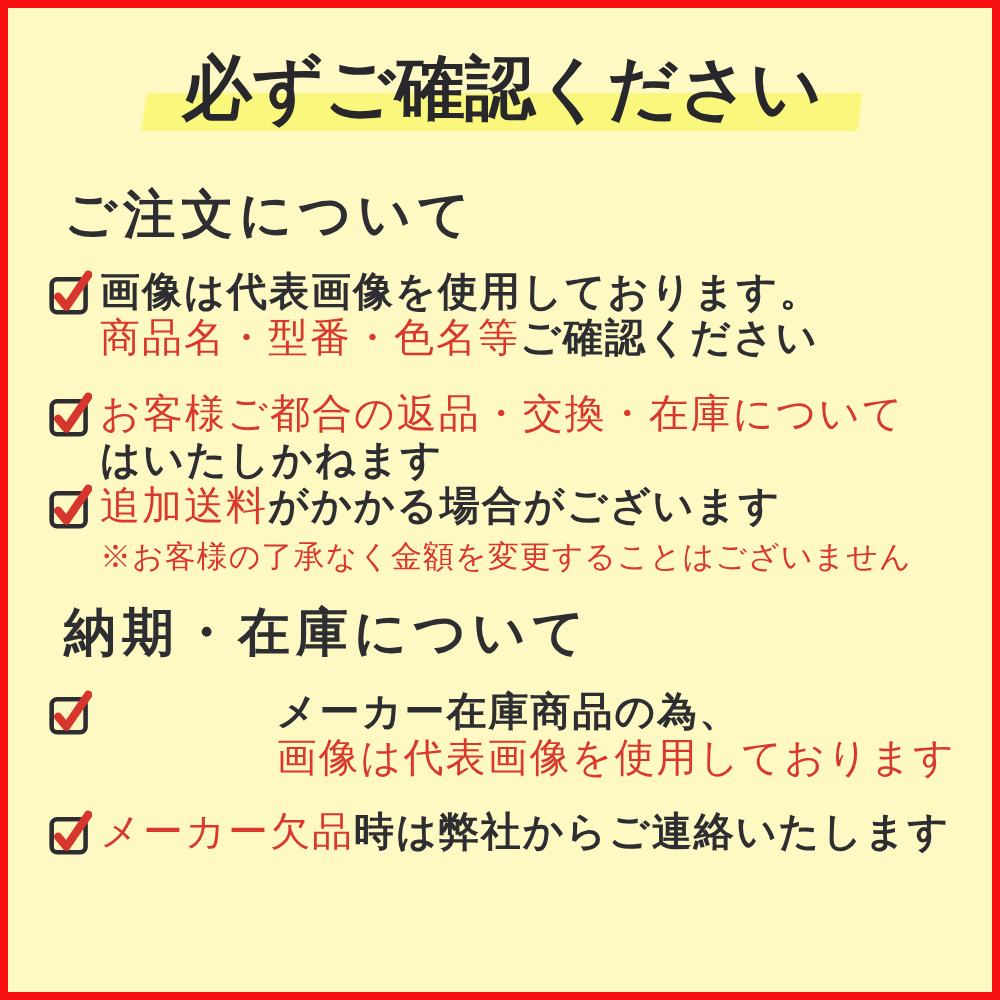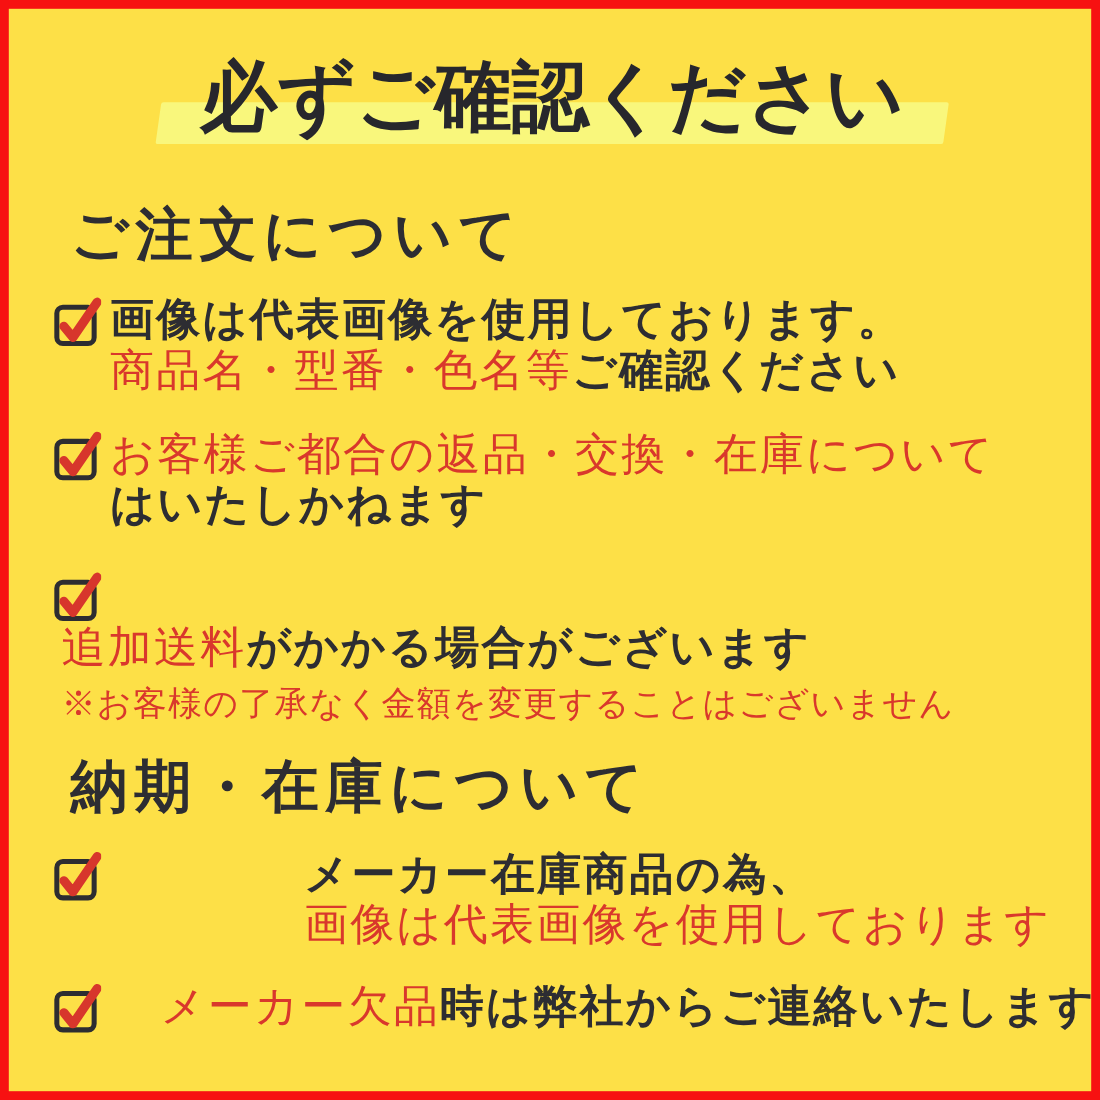--- a/index.html
+++ b/index.html
@@ -1,20 +1,20 @@
 <!DOCTYPE html>
 <html lang="ja"><head>
 <meta charset="utf-8">
 <style>
   html,body{margin:0;padding:0;}
   .page{
     position:relative;
     width:1000px;height:1000px;
     box-sizing:border-box;
-    background:#fde047;
+    background:#fef9c3;
     border:8px solid #f71111;
     font-family:"DejaVu Serif","Liberation Serif",serif;
     color:#2d2d32;
     overflow:hidden;
   }
   .content{padding:0 36px 0 40px;}
   
   .title-area{position:relative;margin-top:30px;height:100px;}
   .title-highlight{
     position:absolute;left:50%;top:55px;
@@ -33,23 +33,23 @@
     margin:16px;font-weight:700;color:#2d2d32;
     font-size:52px;line-height:56px;letter-spacing:6px;
     white-space:nowrap;
   }
   .heading-orders{margin-top:48px;}
   .heading-stock{margin-top:30px;}
   
   .item{display:flex;align-items:flex-start;}
   .item-1{margin-top:26px;}
   .item-2{margin-top:30px;}
-  .item-3{margin-top:36px;flex-direction:column;}
+  .item-3{}
   .item-4{margin-top:28px;justify-content:space-between;}
-  .item-5{margin-top:28px;gap:46px;}
+  .item-5{margin-top:28px;}
   .checkbox{width:44px;height:46px;flex:none;margin-top:2px;}
   .item-text{
     margin-left:8px;
     font-size:40px;line-height:46px;letter-spacing:2px;
     font-weight:500;white-space:nowrap;
   }
   .line{display:block;}
   .black{color:#2d2d32;font-weight:bold;}
   .red{color:#d9382c;}
   .note{

